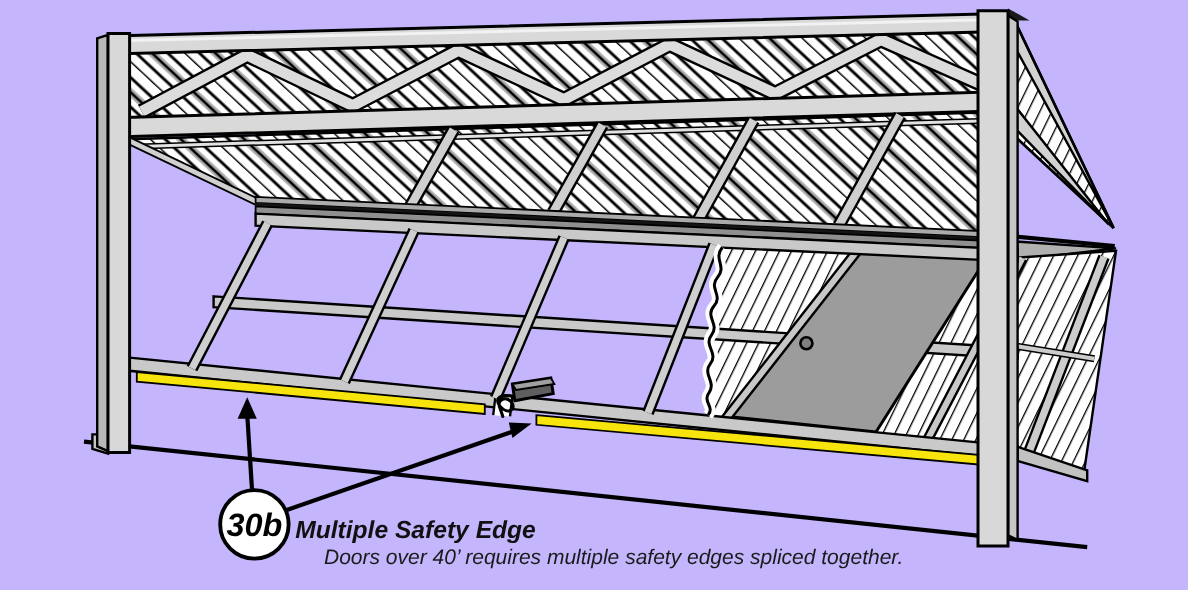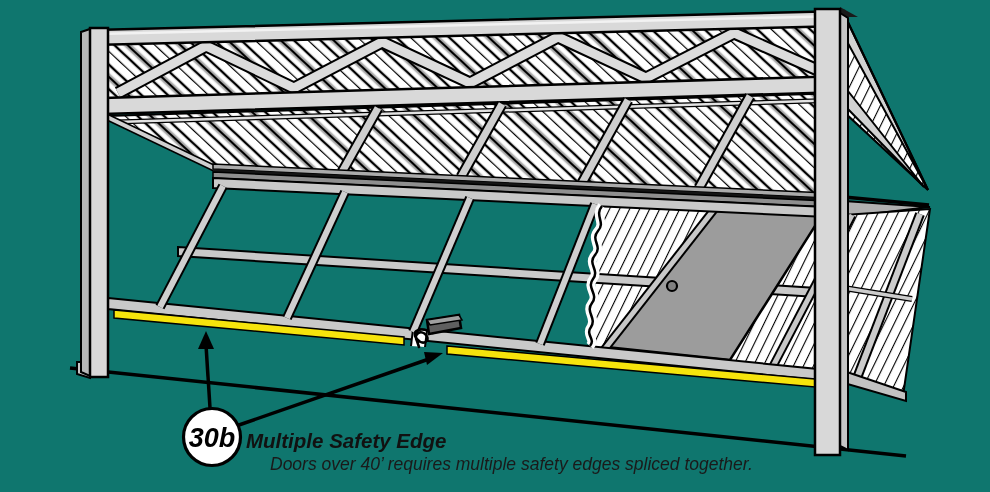--- a/index.html
+++ b/index.html
@@ -1,16 +1,16 @@
 <!DOCTYPE html>
 <html><head>
 <meta charset="utf-8">
 <style>
   html,body{margin:0;padding:0;background:#ffffff;}
-  .stage{position:relative;width:990px;height:492px;background:#0f766e;overflow:hidden;
+  .stage{position:relative;width:990px;height:492px;background:#c4b5fd;overflow:hidden;
          font-family:"Liberation Sans",sans-serif;}
   svg{display:block}
   .callout-num{font-family:"Liberation Sans",sans-serif;font-weight:bold;font-style:italic;
                font-size:27px;fill:#000;}
   .callout-title{font-family:"Liberation Sans",sans-serif;font-weight:bold;font-style:italic;
                  font-size:20.5px;fill:#111;}
   .callout-desc{font-family:"Liberation Sans",sans-serif;font-style:italic;
                 font-size:17.5px;fill:#1a1a1a;}
 </style>
 </head>

